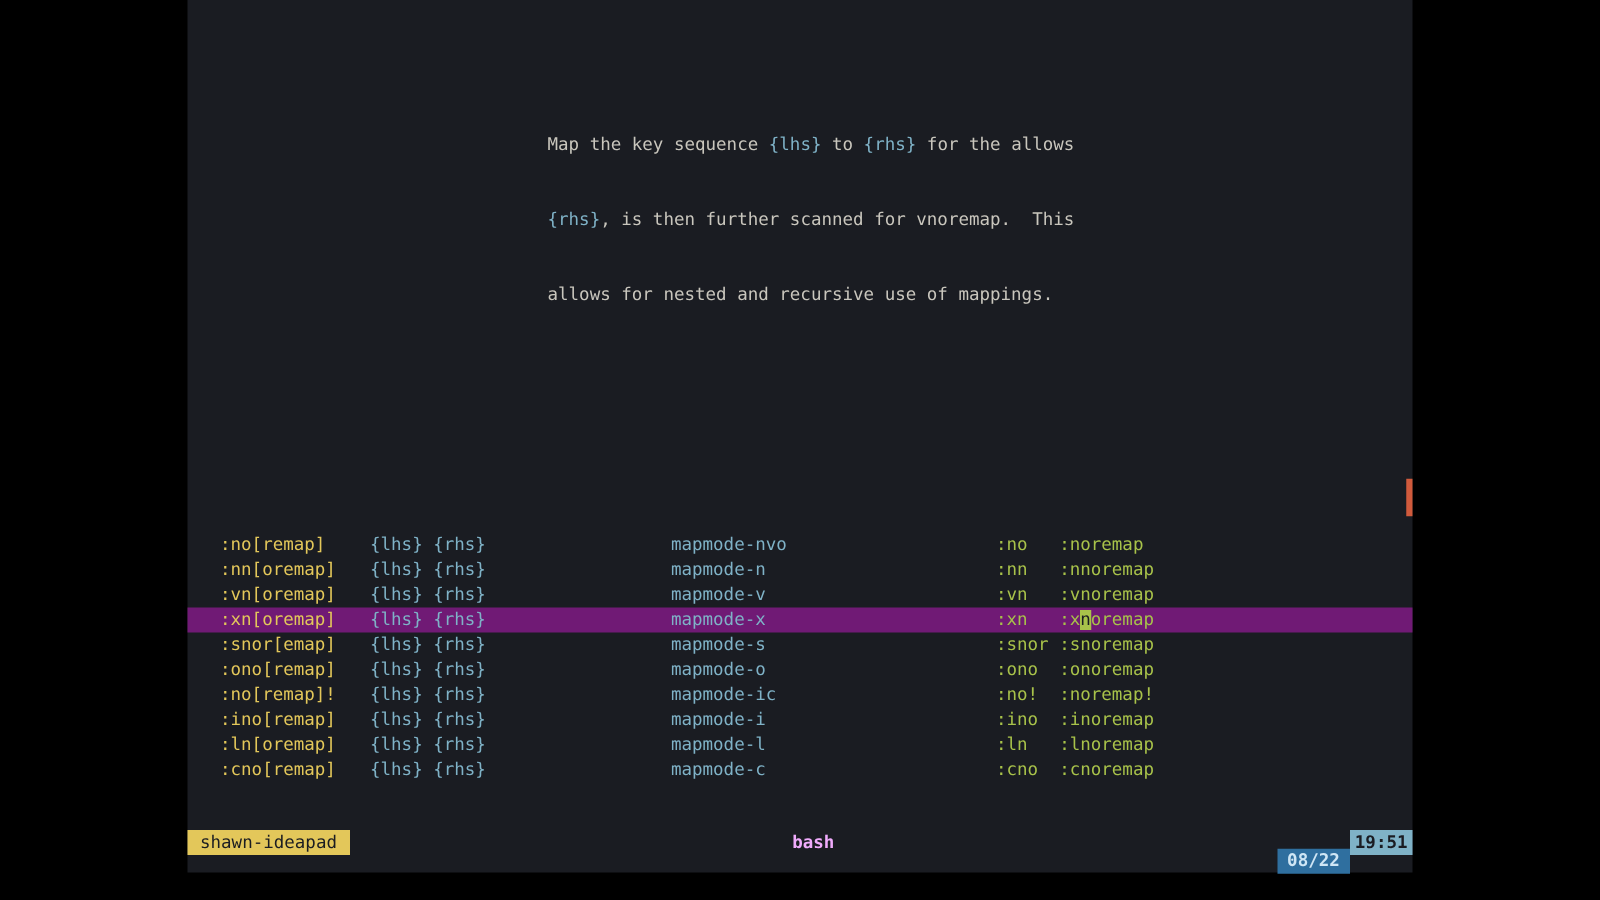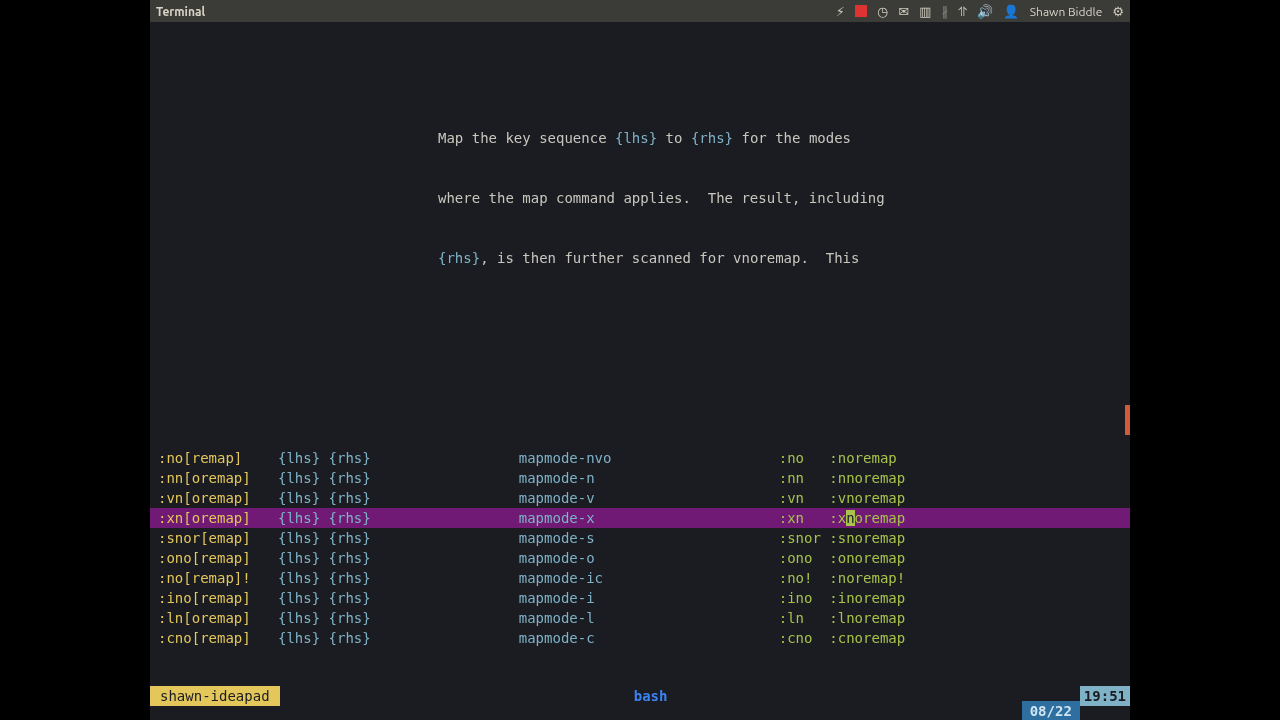--- a/index.html
+++ b/index.html
@@ -41,65 +41,48 @@
     width: 100%;
     height: calc(100% - 22px);
     white-space: pre;
     line-height: 20px;
     font-size: 14px;
     position: relative;
   }
   .content-top { padding-top: 6px; }
   .l { padding-left: 8px; height: 20px; }
   .l.hl { background: #701a75; }
-  .y { color: #e3c75a; } 
+  .y { color: #e3c75a; margin-left: 18px; } 
   .c { color: #7fb2c7; } 
   .g { color: #a8c24a; text-align: right; } 
   .w { color: #c9c6bd; }
   .cursor-ch { background: #a8c24a; color: #1a1c22; }
   .tmux {
     position:absolute; left:0; bottom:14px; height:20px; width:100%;
     display:flex; align-items:center; background:#1a1c22;
     font-size:14px;
   }
   .tmux .host { background:#e3c75a; color:#1a1c22; padding:0 10px; font-weight:normal;}
-  .tmux .mid { flex:1; text-align:center; font-weight:bold; color:#3b82f6;}
+  .tmux .mid { flex:1; text-align:center; font-weight:bold; color:#f0abfc;}
   .tmux .date { background:#2f6f9f; color:#cfe6f5; padding:0 8px; font-weight:bold;margin-top:29px;}
   .tmux .time { background:#7fb2c7; color:#1a1c22; padding:0 4px; font-weight:bold;}
   .notch { position:absolute; right:0; top:383px; width:5px; height:30px; background:#d05a3c; }
 </style>
 </head>
 <body>
 
 <div class="frame">
 
-  <div class="topbar">
-    <span style="font-weight:bold;">Terminal</span>
-    <span class="spacer"></span>
-    <span class="grp">
-      <span class="ic">⚡</span>
-      <span class="redsq"></span>
-      <span class="ic">◷</span>
-      <span class="ic">✉</span>
-      <span class="ic">▥</span>
-      <span class="ic" style="opacity:.5">∦</span>
-      <span class="ic">⥣</span>
-      <span class="ic">🔊</span>
-      <span class="ic">👤</span>
-      <span>Shawn Biddle</span>
-      <span class="ic gear">⚙</span>
-    </span>
-  </div>
 
   <div class="term">
     <div class="content-top">
       
-      <div class="l"><span style="display:inline-block;width:280px"></span><span class="w">Map the key sequence </span><span class="c">{lhs}</span><span class="w"> to </span><span class="c">{rhs}</span><span class="w"> for the modes</span></div>
-      <div class="l"><span style="display:inline-block;width:280px"></span><span class="w">where the map command applies.  The result, including</span></div>
+      <div class="l"><span style="display:inline-block;width:280px"></span><span class="w">Map the key sequence </span><span class="c">{lhs}</span><span class="w"> to </span><span class="c">{rhs}</span><span class="w"> for the allows</span></div>
       <div class="l"><span style="display:inline-block;width:280px"></span><span class="c">{rhs}</span><span class="w">, is then further scanned for vnoremap.  This</span></div>
+      <div class="l"><span style="display:inline-block;width:280px"></span><span class="w">allows for nested and recursive use of mappings.</span></div>
       <div class="l"></div>
       <div class="l"></div>
       
       <div id="rows"><div class="l"><span class="y" style="display: inline-block; width: 120px;">:no[remap]  </span><span class="c">{lhs} </span><span class="c">{rhs}</span><span style="display: inline-block; width: 148px;"></span><span class="c" style="display: inline-block; width: 260px;">mapmode-nvo</span><span class="g">:no   </span><span class="g">:noremap</span></div><div class="l"><span class="y" style="display: inline-block; width: 120px;">:nn[oremap] </span><span class="c">{lhs} </span><span class="c">{rhs}</span><span style="display: inline-block; width: 148px;"></span><span class="c" style="display: inline-block; width: 260px;">mapmode-n</span><span class="g">:nn   </span><span class="g">:nnoremap</span></div><div class="l"><span class="y" style="display: inline-block; width: 120px;">:vn[oremap] </span><span class="c">{lhs} </span><span class="c">{rhs}</span><span style="display: inline-block; width: 148px;"></span><span class="c" style="display: inline-block; width: 260px;">mapmode-v</span><span class="g">:vn   </span><span class="g">:vnoremap</span></div><div class="l hl"><span class="y" style="display: inline-block; width: 120px;">:xn[oremap] </span><span class="c">{lhs} </span><span class="c">{rhs}</span><span style="display: inline-block; width: 148px;"></span><span class="c" style="display: inline-block; width: 260px;">mapmode-x</span><span class="g">:xn   </span><span class="g">:x<span class="cursor-ch">n</span>oremap</span></div><div class="l"><span class="y" style="display: inline-block; width: 120px;">:snor[emap] </span><span class="c">{lhs} </span><span class="c">{rhs}</span><span style="display: inline-block; width: 148px;"></span><span class="c" style="display: inline-block; width: 260px;">mapmode-s</span><span class="g">:snor </span><span class="g">:snoremap</span></div><div class="l"><span class="y" style="display: inline-block; width: 120px;">:ono[remap] </span><span class="c">{lhs} </span><span class="c">{rhs}</span><span style="display: inline-block; width: 148px;"></span><span class="c" style="display: inline-block; width: 260px;">mapmode-o</span><span class="g">:ono  </span><span class="g">:onoremap</span></div><div class="l"><span class="y" style="display: inline-block; width: 120px;">:no[remap]! </span><span class="c">{lhs} </span><span class="c">{rhs}</span><span style="display: inline-block; width: 148px;"></span><span class="c" style="display: inline-block; width: 260px;">mapmode-ic</span><span class="g">:no!  </span><span class="g">:noremap!</span></div><div class="l"><span class="y" style="display: inline-block; width: 120px;">:ino[remap] </span><span class="c">{lhs} </span><span class="c">{rhs}</span><span style="display: inline-block; width: 148px;"></span><span class="c" style="display: inline-block; width: 260px;">mapmode-i</span><span class="g">:ino  </span><span class="g">:inoremap</span></div><div class="l"><span class="y" style="display: inline-block; width: 120px;">:ln[oremap] </span><span class="c">{lhs} </span><span class="c">{rhs}</span><span style="display: inline-block; width: 148px;"></span><span class="c" style="display: inline-block; width: 260px;">mapmode-l</span><span class="g">:ln   </span><span class="g">:lnoremap</span></div><div class="l"><span class="y" style="display: inline-block; width: 120px;">:cno[remap] </span><span class="c">{lhs} </span><span class="c">{rhs}</span><span style="display: inline-block; width: 148px;"></span><span class="c" style="display: inline-block; width: 260px;">mapmode-c</span><span class="g">:cno  </span><span class="g">:cnoremap</span></div></div>
       
       
       
       
       
     </div>

